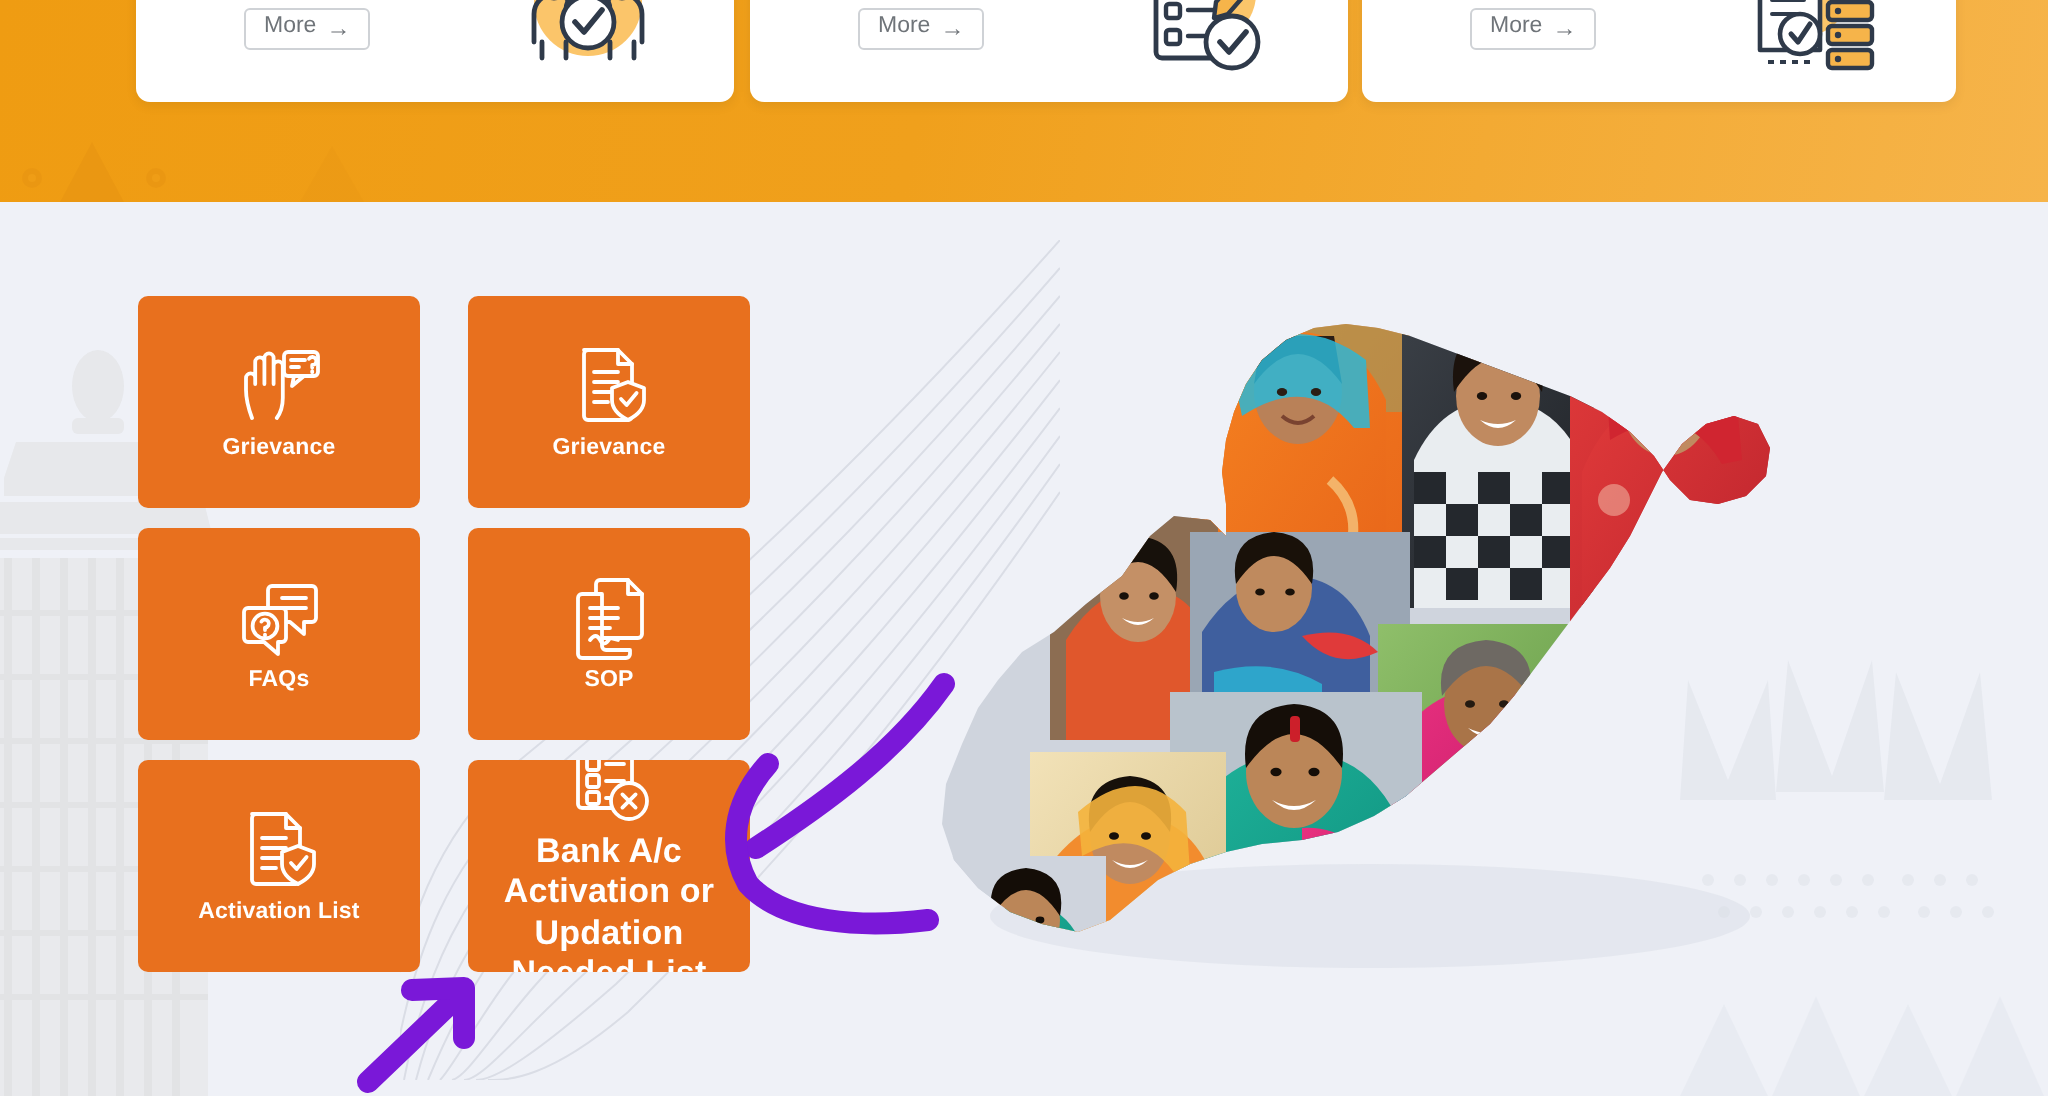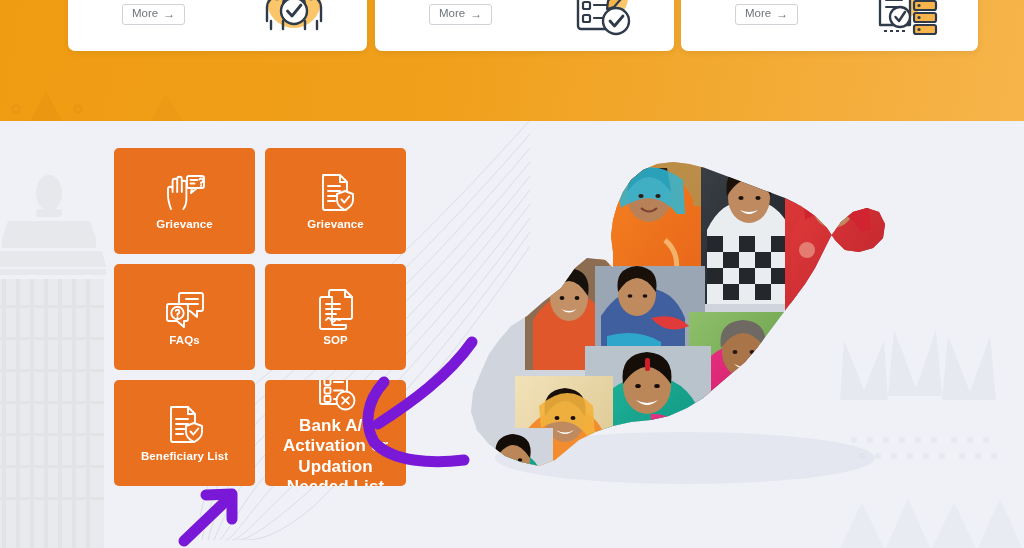--- a/index.html
+++ b/index.html
@@ -17,21 +17,21 @@
     height: 548px;
     background: #eff1f7;
     overflow: hidden;
   }
 
   
   #banner {
     position: absolute;
     left: 0; top: 0;
     width: 1024px;
-    height: 121px;
+    height: 101px;
     background: linear-gradient(100deg, #ef9c12 0%, #f0a01c 45%, #f6b44a 100%);
     overflow: hidden;
   }
   #banner-pattern {
     position: absolute;
     left: 0; bottom: 0;
     width: 1024px;
     height: 46px;
     opacity: .30;
   }
@@ -103,22 +103,21 @@
   }
 
   
   #tiles {
     position: absolute;
     left: 69px;
     top: 148px;
     display: grid;
     grid-template-columns: 141px 141px;
     grid-template-rows: 106px 106px 106px;
-    gap: 10px 10px;
-    margin-left: 45px;
+    gap: 10px 24px;
   }
   .tile {
     position: relative;
     background: #e8701e;
     border-radius: 5px;
     display: flex;
     flex-direction: column;
     align-items: center;
     justify-content: center;
     cursor: pointer;
@@ -573,21 +572,21 @@
         <svg viewBox="0 0 44 44">
           <g fill="none" stroke="#ffffff" stroke-width="1.9" stroke-linecap="round" stroke-linejoin="round">
             <path d="M8 4 h17 l7 7 v26 a2 2 0 0 1 -2 2 H10 a2 2 0 0 1 -2 -2 V6 a2 2 0 0 1 2 -2 Z"></path>
             <path d="M25 4 v7 h7"></path>
             <path d="M13 16 h12 M13 21 h12 M13 26 h9 M13 31 h7"></path>
             <path d="M31 20 l8 3 v6 q0 6 -8 10 q-8 -4 -8 -10 v-6 Z" fill="#e8701e"></path>
             <path d="M27.5 28.5 l2.8 3 l5 -6"></path>
           </g>
         </svg>
       </span>
-      <span class="tile-label">Beneficiary List</span>
+      <span class="tile-label">Activation List</span>
     </div>
 
     <div class="tile">
       <span class="tile-icon">
         <svg viewBox="0 0 44 44">
           <g fill="none" stroke="#ffffff" stroke-width="1.9" stroke-linecap="round" stroke-linejoin="round">
             <path d="M8 5 h23 a2 2 0 0 1 2 2 v26 a2 2 0 0 1 -2 2 H8 a2 2 0 0 1 -2 -2 V7 a2 2 0 0 1 2 -2 Z"></path>
             <rect x="10.5" y="10" width="6" height="6" rx="1.2"></rect>
             <rect x="10.5" y="18.5" width="6" height="6" rx="1.2"></rect>
             <rect x="10.5" y="27" width="6" height="6" rx="1.2"></rect>

